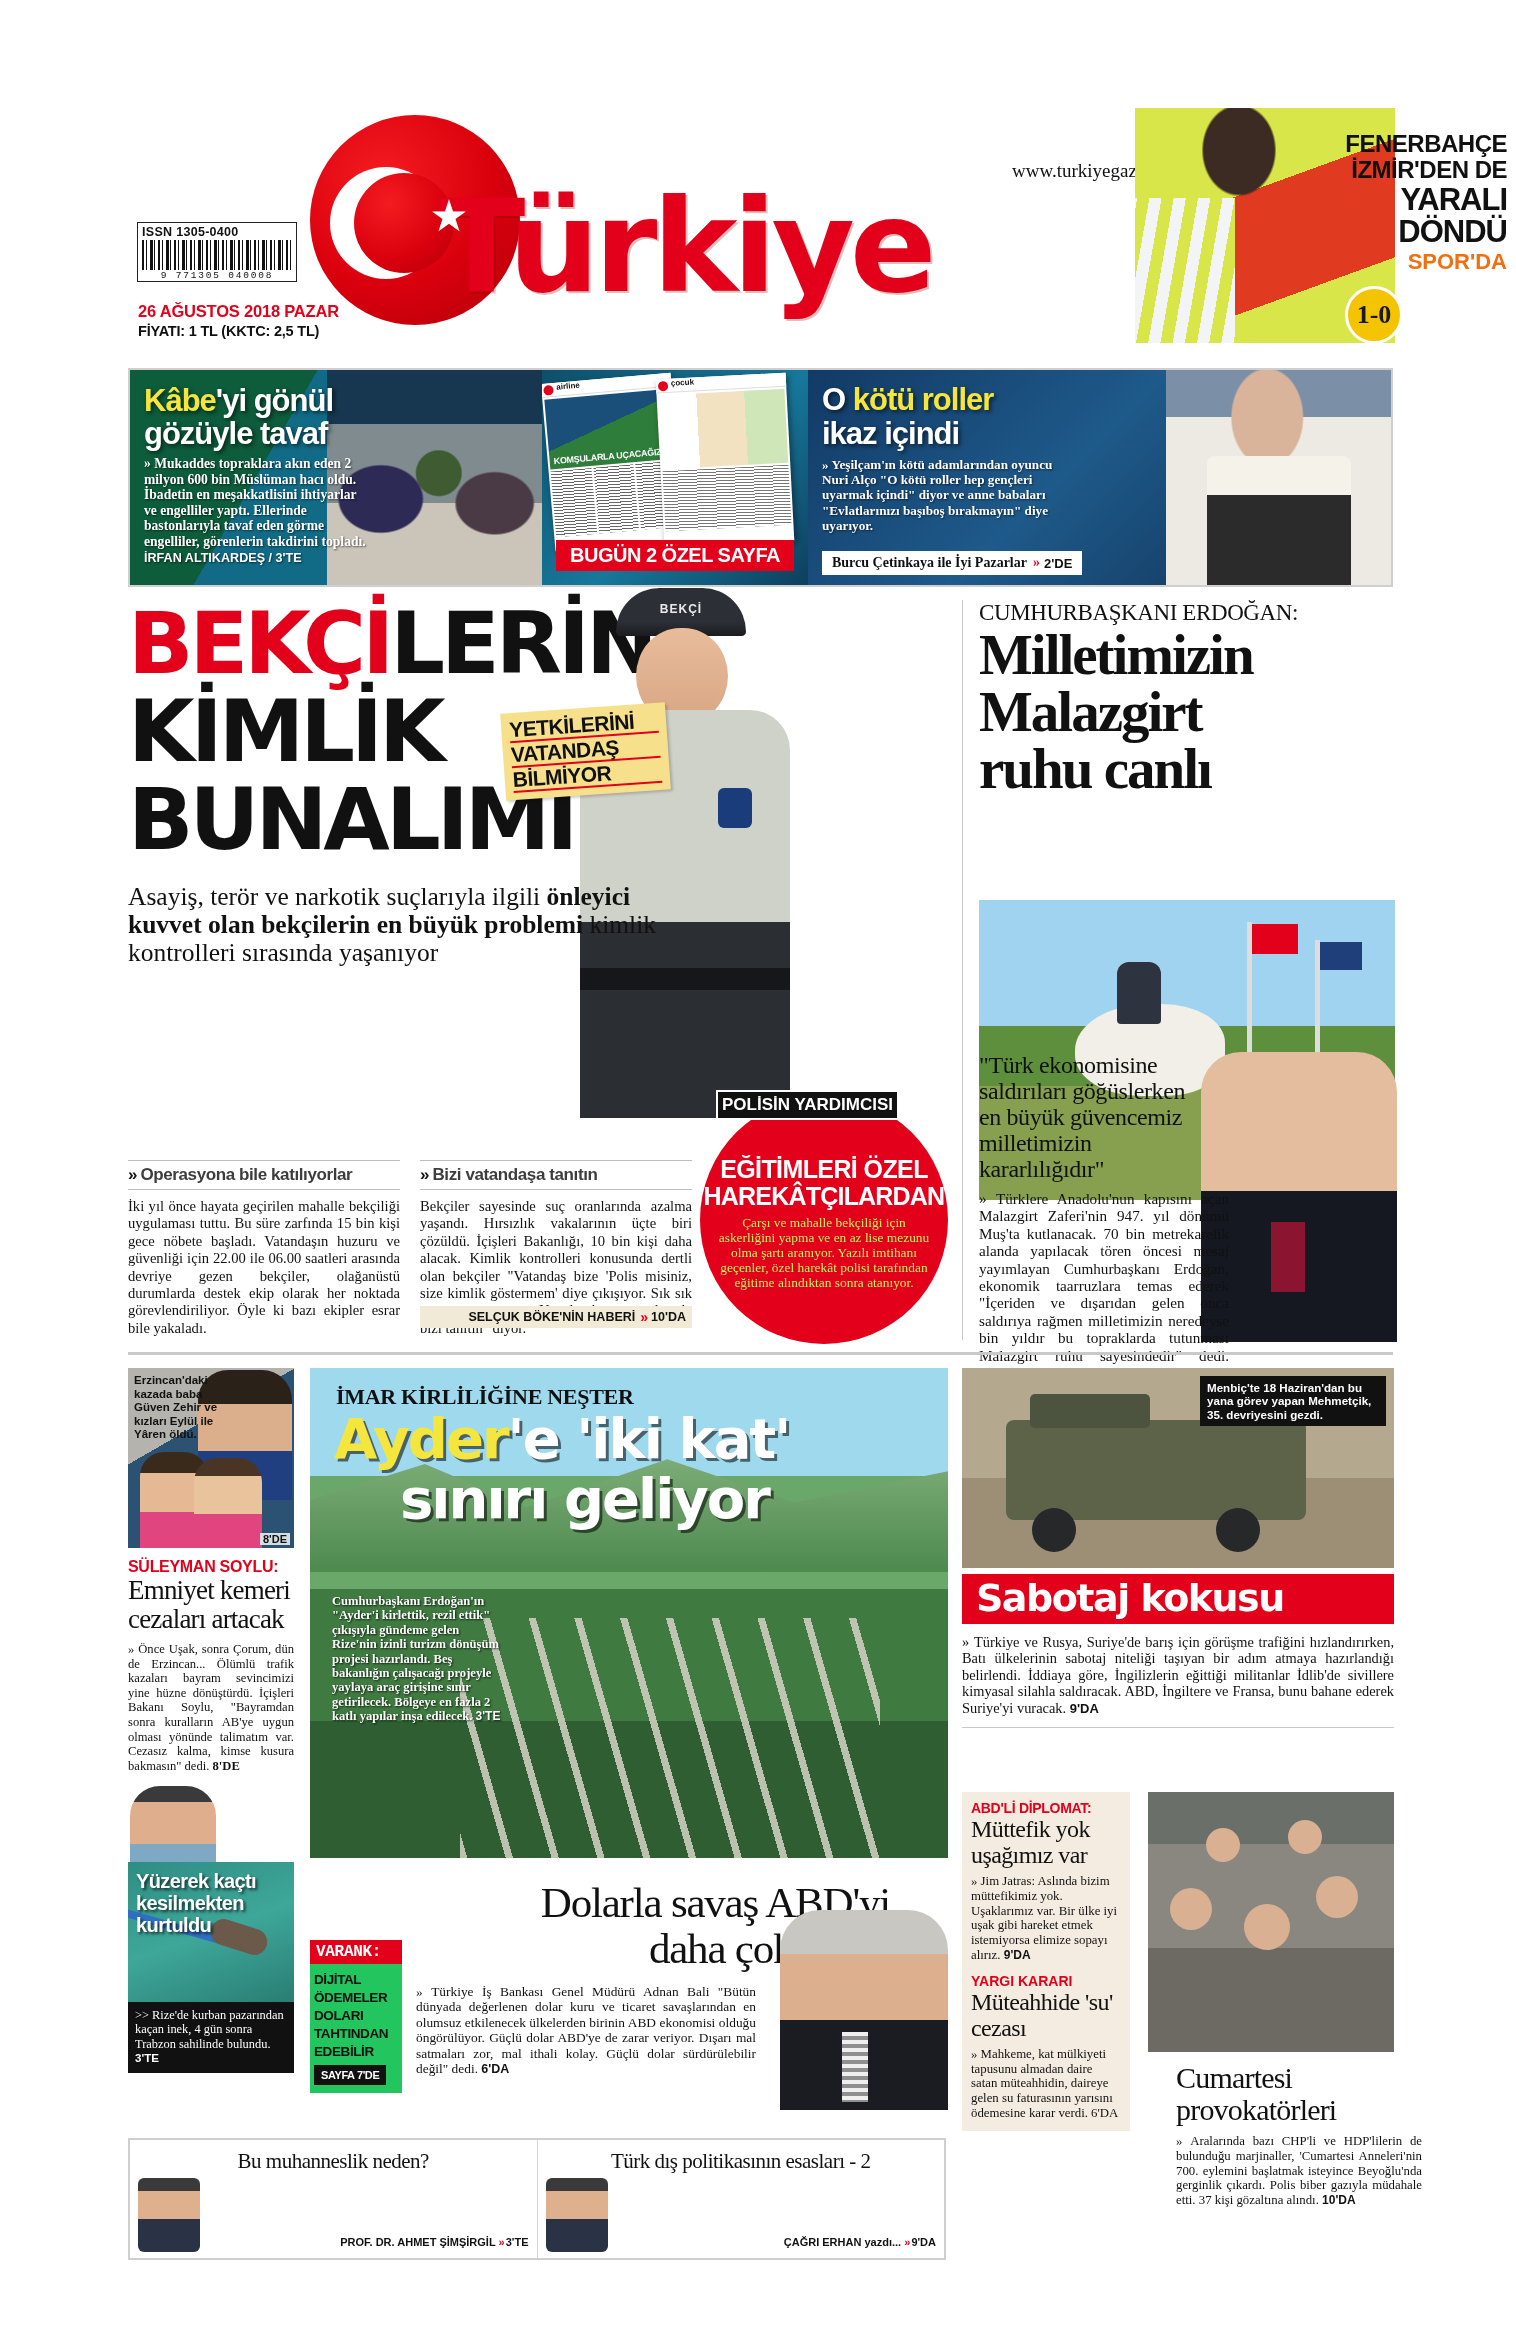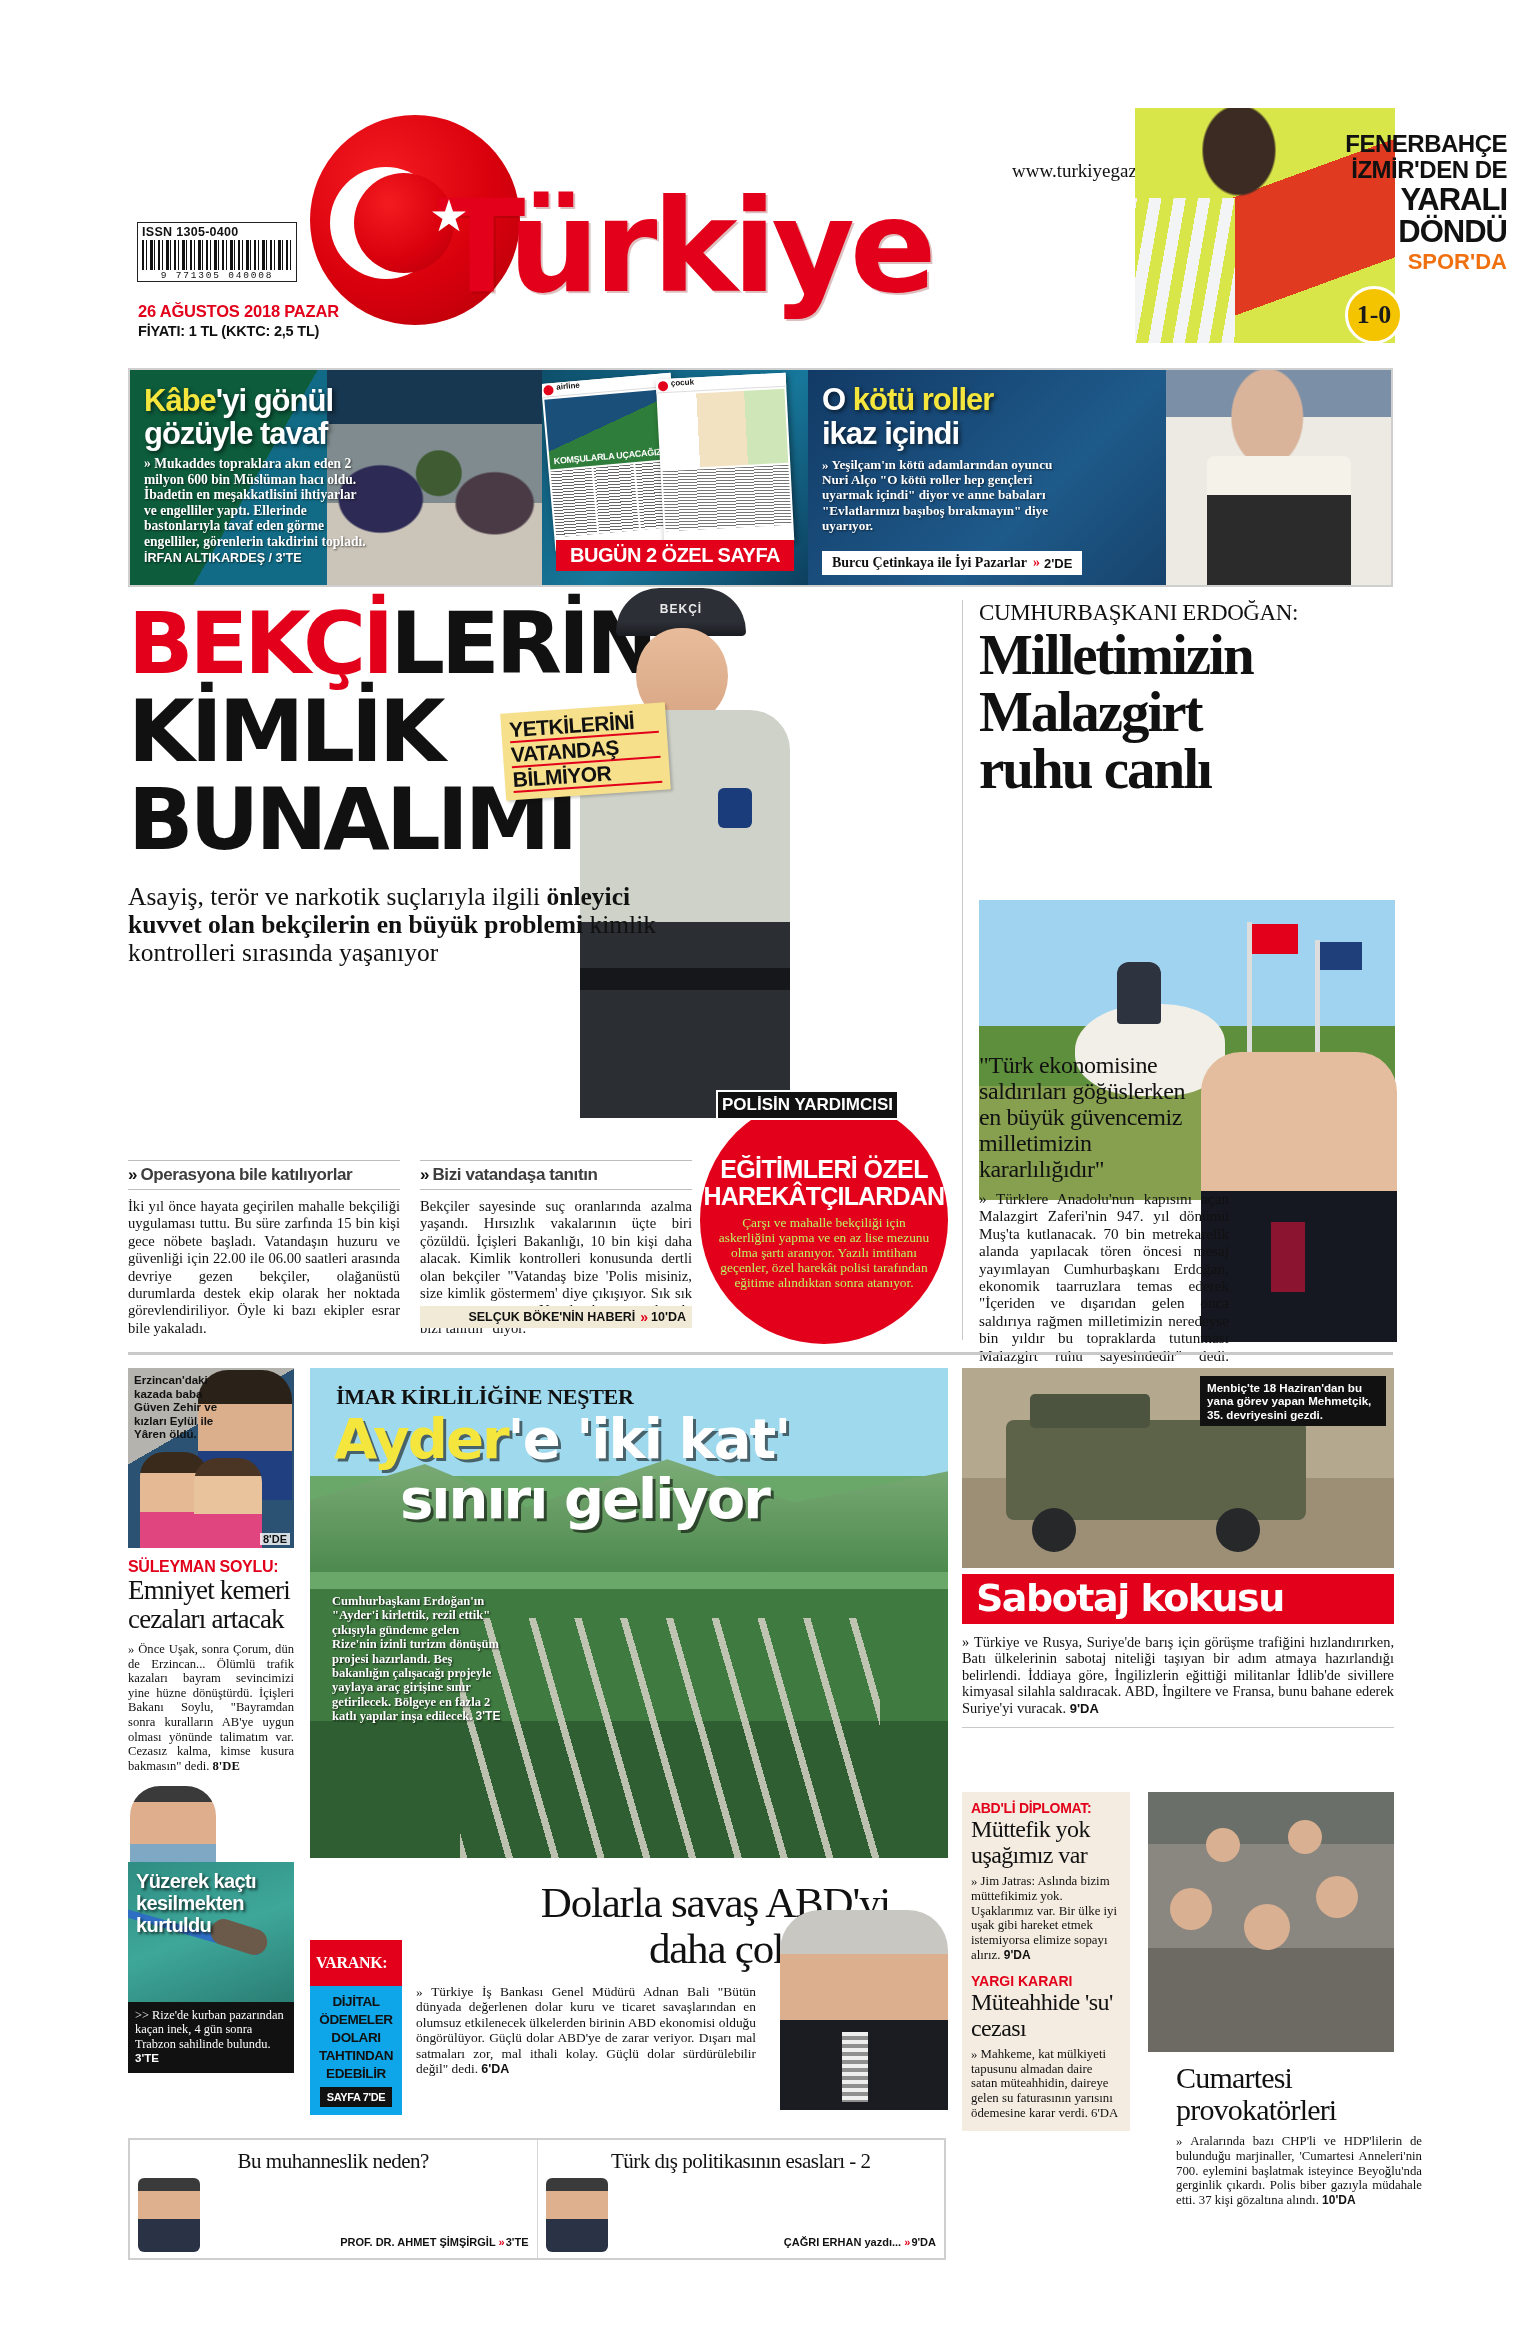--- a/index.html
+++ b/index.html
@@ -280,23 +280,23 @@
   .ayder-body { position:absolute; left: 22px; top: 226px; width: 170px;
     font-family:"Liberation Serif", serif; font-weight:700; font-size:12.6px; line-height:14.4px; color:#fff;
     text-shadow: 1px 1px 2px rgba(0,0,0,.8); }
   .ayder-body .pg { font-family:"Liberation Sans", sans-serif; font-weight:800; font-size:12px; }
 
   
   .dolar { position:absolute; left: 310px; top: 1880px; width: 638px; height: 230px; }
   .dolar-h { position:absolute; left: 60px; top: 0; width: 520px; text-align:right;
     font-family:"Liberation Serif", serif; font-size:43px; line-height:46px; color:#111; letter-spacing:-1.2px; }
   .varank { position:absolute; left: 0; top: 60px; width: 92px; }
-  .varank-top { background:#e2001a; color:#fff; font-family:Liberation Serif, serif; font-weight:800;
-    font-size:16px; padding: 14px 6px; letter-spacing:-0.3px; }
-  .varank-body { background:#0ea5e9; color:#111; text-align:center; padding: 7px 4px 8px 4px;
+  .varank-top { background:#e2001a; color:#fff; font-family:Liberation Mono, monospace; font-weight:800;
+    font-size:16px; padding: 3px 6px; letter-spacing:-0.3px; }
+  .varank-body { background:#22c55e; color:#111; padding: 7px 4px 8px 4px;
     font-family:"Liberation Sans", sans-serif; font-weight:800; font-size:13.5px; line-height:18px; letter-spacing:-0.4px; }
   .varank-pg { margin: 4px auto 0 auto; background:#111; color:#fff; display:inline-block; padding: 1px 7px;
     font-size:11px; }
   .dolar-body { position:absolute; left: 106px; top: 104px; width: 340px;
     font-family:"Liberation Serif", serif; font-size:13.4px; line-height:15.4px; color:#111; text-align:justify; }
   .dolar-body .pg { font-family:"Liberation Sans", sans-serif; font-weight:800; font-size:12.5px; }
   .bali-photo { position:absolute; left: 470px; top: 30px; width: 168px; height: 200px;
     background: linear-gradient(180deg,#c9c7c2 0 22%, #dcb08f 22% 55%, #1a1c22 55% 100%); border-radius: 40px 40px 0 0; }
   .bali-photo::after{ content:""; position:absolute; left:62px; top:122px; width:26px; height:70px;
     background: repeating-linear-gradient(180deg,#efefef 0 4px,#8f8f8f 4px 8px); }

